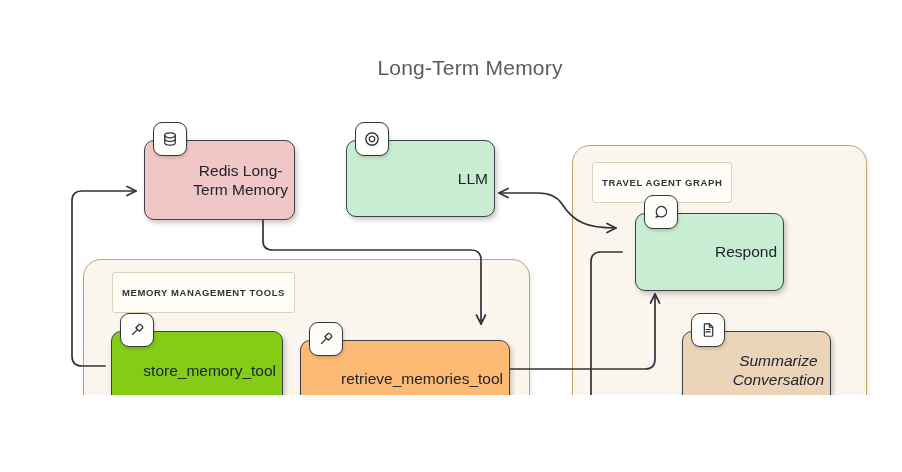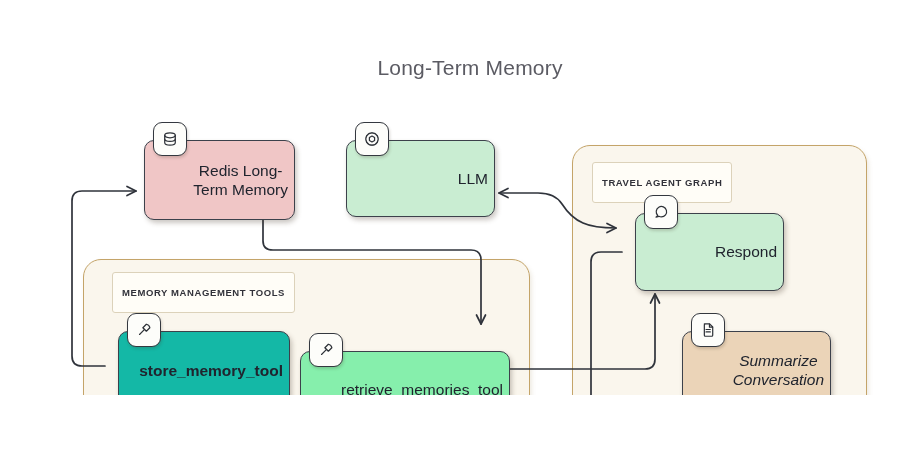--- a/index.html
+++ b/index.html
@@ -36,22 +36,22 @@
     box-shadow:2px 3px 5px rgba(70,55,40,.28);
     display:flex;align-items:center;justify-content:flex-end;text-align:center;
   }
   .node-label{
     font-size:15.5px;color:#20242e;line-height:1.25;white-space:pre-line;padding:0 6px;
   }
   .node-redis{left:144px;top:140px;width:149px;height:78px;background:#f0c6c6;}
   .node-llm{left:346px;top:140px;width:147px;height:75px;background:#c9edd2;}
   .node-respond{left:635px;top:213px;width:147px;height:76px;background:#c9edd2;}
   .node-summarize{left:682px;top:331px;width:147px;height:76px;background:#ebd4b8;font-style:italic;}
-  .node-store{left:118px;top:331px;width:170px;height:77px;background:#14b8a6;font-weight:bold;}
-  .node-retrieve{left:300px;top:351px;width:208px;height:76px;background:#86efac;}
+  .node-store{left:111px;top:331px;width:170px;height:77px;background:#84cc16;}
+  .node-retrieve{left:300px;top:340px;width:208px;height:76px;background:#fdba74;}
   
   .badge{
     position:absolute;left:8px;top:-19px;width:32px;height:32px;background:#fdfdfa;
     border:1.6px solid #34383f;border-radius:9px;box-shadow:1px 2px 3px rgba(70,55,40,.2);
     display:flex;align-items:center;justify-content:center;
   }
   .badge svg{display:block;}
   .icon-stroke{fill:none;stroke:#2e3238;stroke-width:1.5;stroke-linecap:round;stroke-linejoin:round;}
 </style>
 </head>

